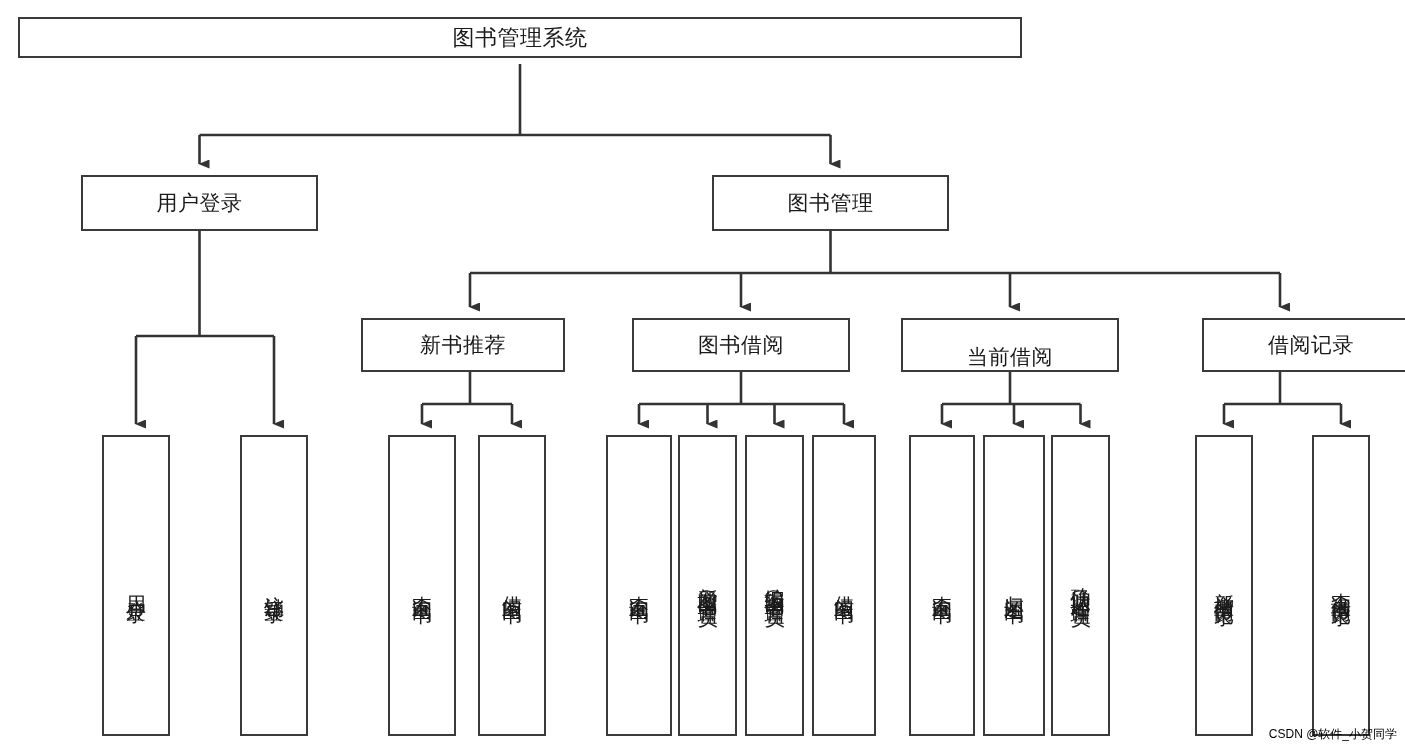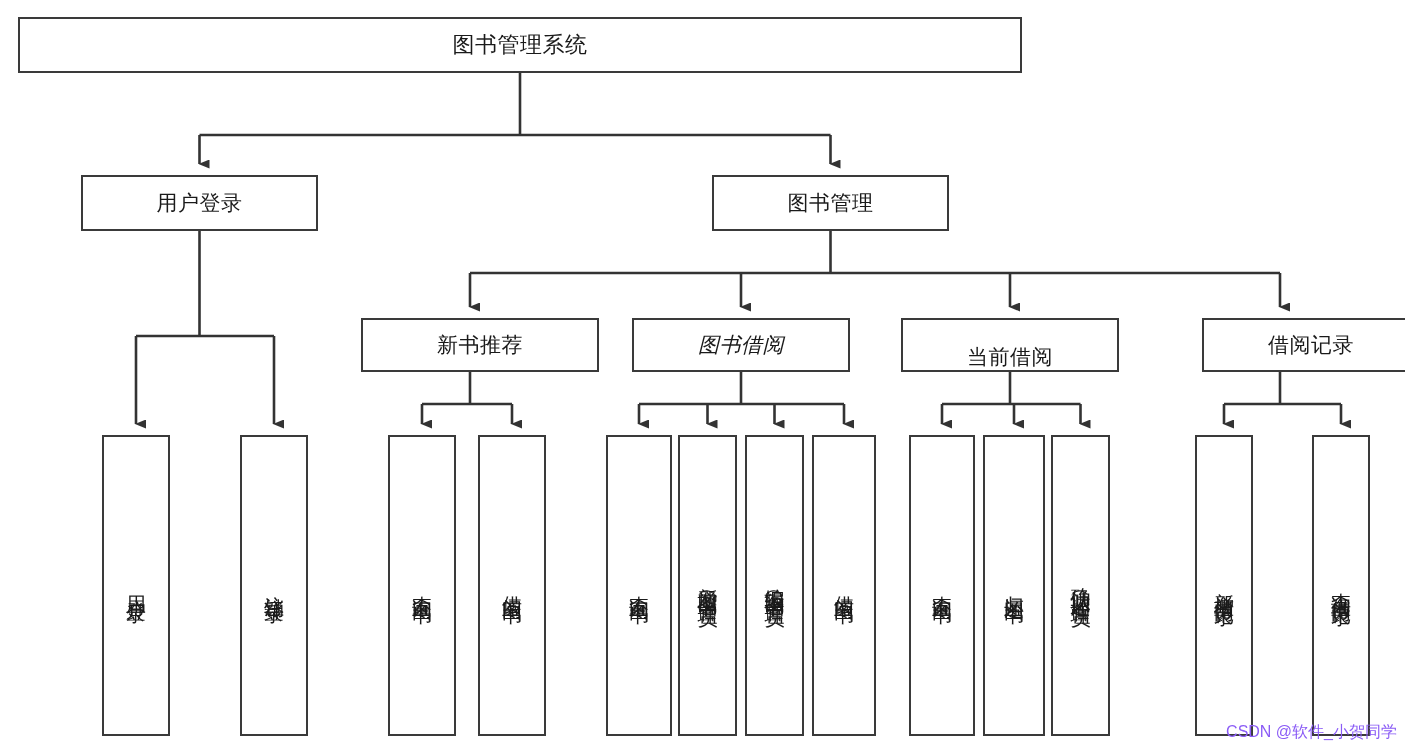--- a/index.html
+++ b/index.html
@@ -59,22 +59,22 @@
     letter-spacing: 3px;
     line-height: 1.05;
     white-space: nowrap;
     display: block;
     text-align: center;
   }
   .watermark {
     position: absolute;
     right: 8px;
     bottom: 4px;
-    font-size: 16px;
-    color: #8b5cf6;
+    font-size: 12px;
+    color: #000000;
     z-index: 6;
     white-space: nowrap;
     font-family: "Liberation Sans", "DejaVu Sans", sans-serif;
   }
 </style>
 </head>
 <body>
 
 <div id="diagram-root">
 
@@ -115,33 +115,33 @@
         <path d="M 1014 404 L 1014 424" marker-end="url(#arrowhead)"></path>
         <path d="M 1080.5 404 L 1080.5 424" marker-end="url(#arrowhead)"></path>
         <path d="M 1280 372 L 1280 404"></path>
         <path d="M 1224 404 L 1341 404"></path>
         <path d="M 1224 404 L 1224 424" marker-end="url(#arrowhead)"></path>
         <path d="M 1341 404 L 1341 424" marker-end="url(#arrowhead)"></path>
       </g>
   </svg>
 
   <div id="nodes-layer">
-      <div class="node root" style="left: 18px; top: 17px; width: 1004px; height: 56px;">
+      <div class="node root" style="left: 18px; top: 17px; width: 1004px; height: 41px;">
         <span>图书管理系统</span>
       </div>
       <div class="node level2" style="left: 81px; top: 175px; width: 237px; height: 56px;">
         <span>用户登录</span>
       </div>
       <div class="node level2" style="left: 712px; top: 175px; width: 237px; height: 56px;">
         <span>图书管理</span>
       </div>
-      <div class="node level3" style="left: 361px; top: 318px; width: 238px; height: 54px;">
+      <div class="node level3" style="left: 361px; top: 318px; width: 204px; height: 54px;">
         <span>新书推荐</span>
       </div>
-      <div class="node level3" style="left: 632px; top: 318px; width: 218px; height: 54px; font-style: italic;">
+      <div class="node level3" style="left: 632px; top: 318px; width: 218px; height: 54px;">
         <span>图书借阅</span>
       </div>
       <div class="node level3" style="left: 901px; top: 318px; width: 218px; height: 54px; align-items: flex-end;">
         <span>当前借阅</span>
       </div>
       <div class="node level3" style="left: 1171px; top: 318px; width: 218px; height: 54px; margin-left: 31px;">
         <span>借阅记录</span>
       </div>
       <div class="node leaf" style="left: 102px; top: 435px; width: 68px; height: 301px;">
         <span class="vtext">用户登录</span>

